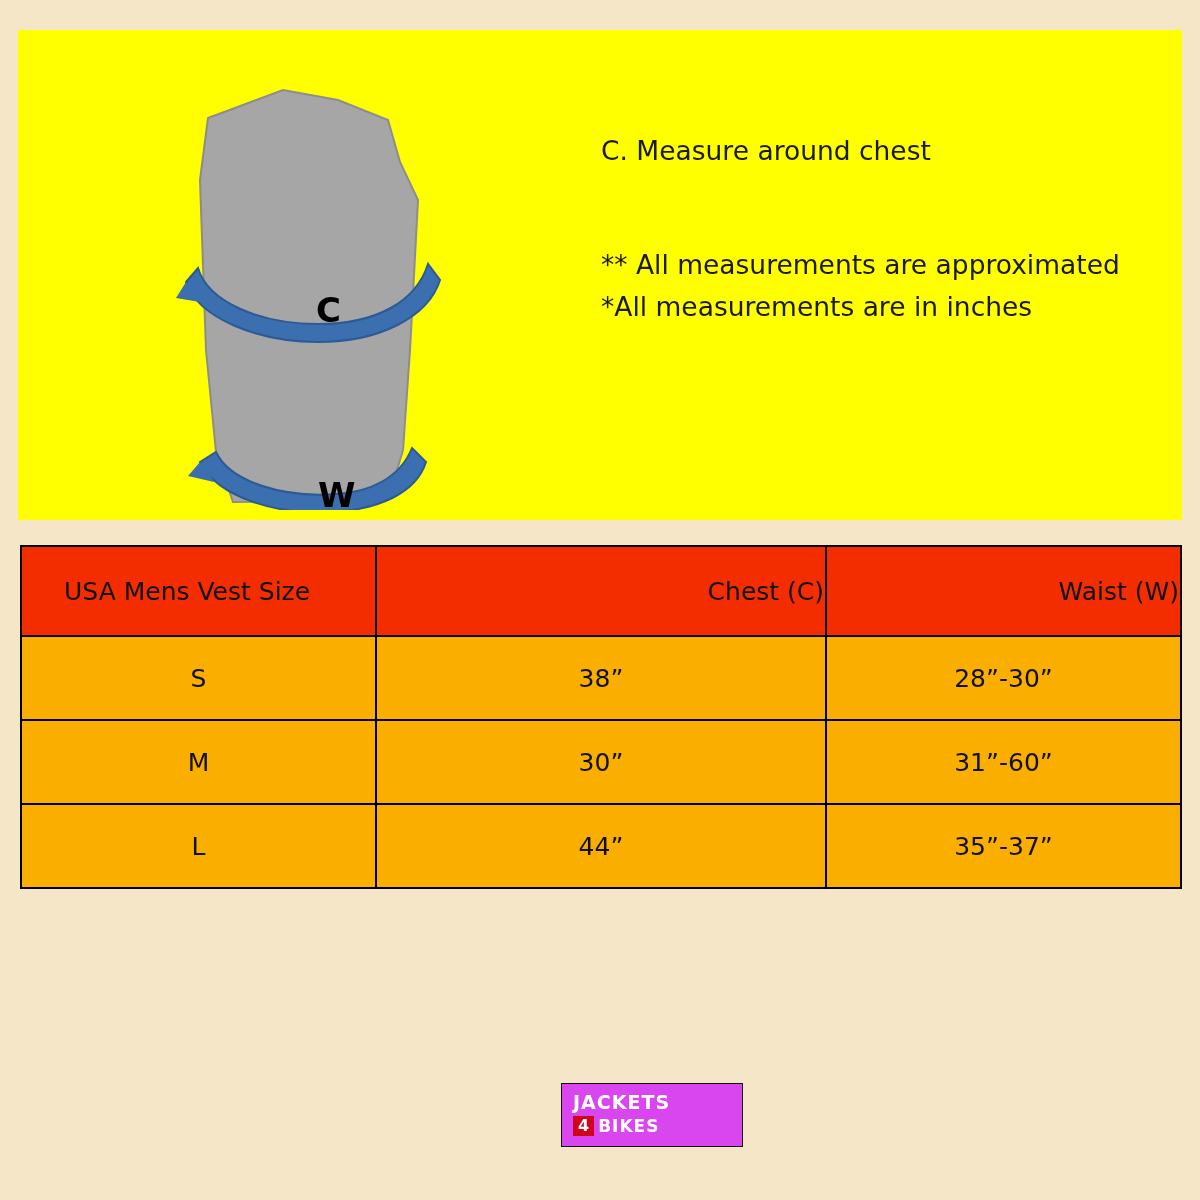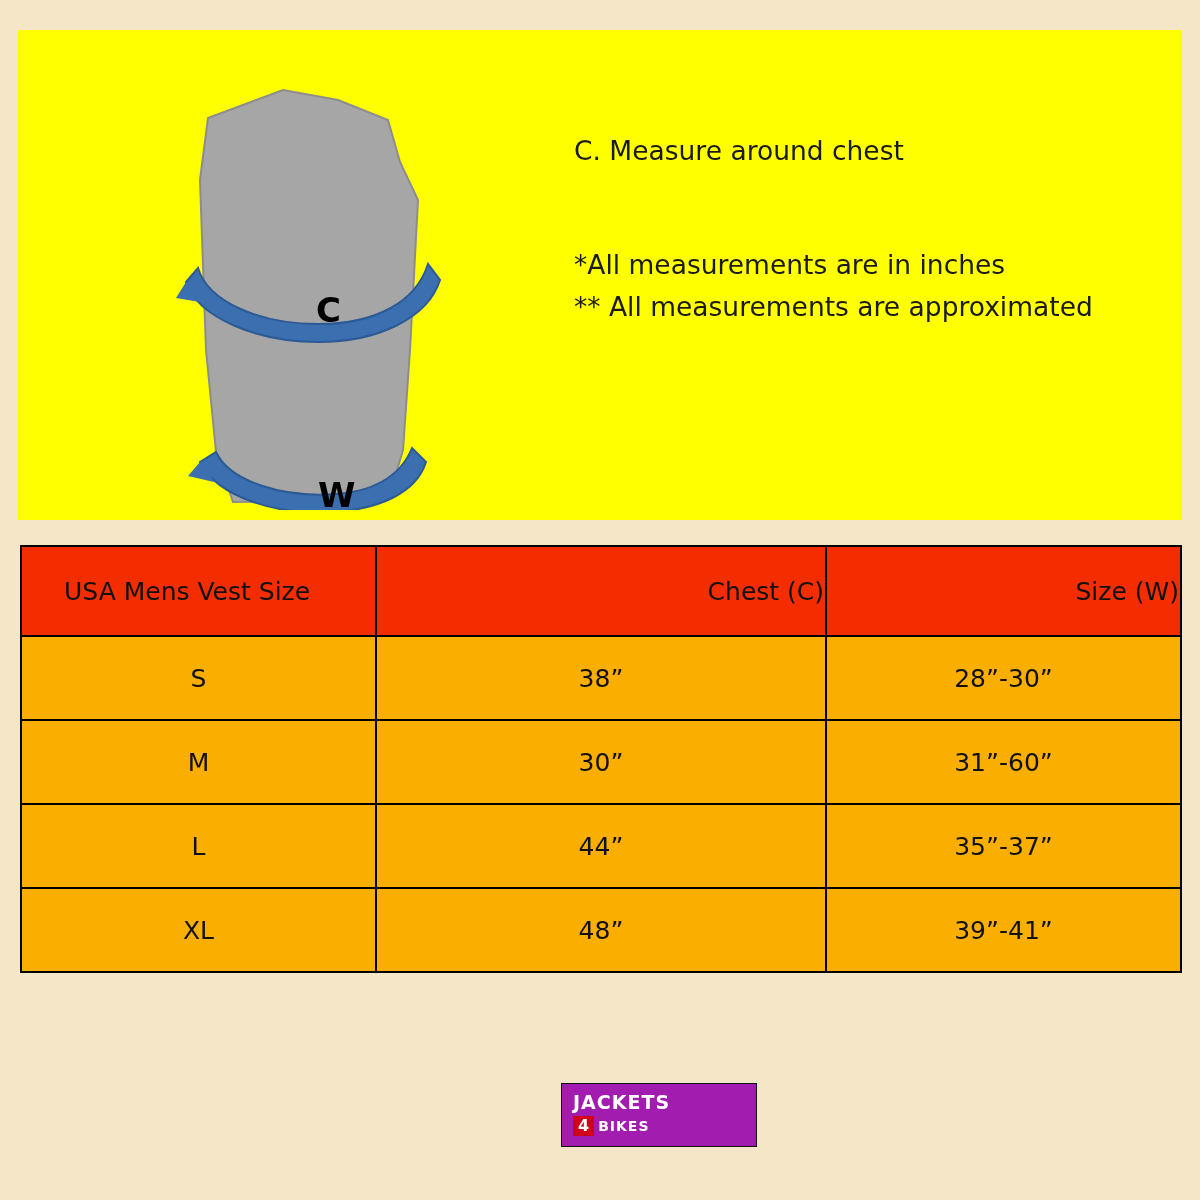--- a/index.html
+++ b/index.html
@@ -63,20 +63,21 @@
     position: absolute;
     left: 556px;
     top: 100px;
     width: 580px;
     color: #1a1a1a;
   }
   .note-line {
     font-size: 26.5px;
     line-height: 42px;
     white-space: nowrap;
+    margin-left: 27px;
   }
   .note-gap { height: 72px; }
 
   
   .size-table {
     position: absolute;
     left: 20px;
     top: 545px;
     width: 1160px;
     border-collapse: collapse;
@@ -108,25 +109,24 @@
   .col-b { width: 450px; }
   .col-c { width: 355px; }
 
   
   .logo {
     position: absolute;
     left: 561px;
     top: 1083px;
     width: 180px;
     height: 62px;
-    background: #a21caf;
+    background: #d946ef;
     border: 1px solid #111;
     color: #ffffff;
     font-family: "DejaVu Sans", sans-serif;
-    padding-left: 14px;
   }
   .logo-top {
     position: absolute;
     left: 11px;
     top: 7px;
     font-size: 19px;
     font-weight: bold;
     letter-spacing: 1px;
   }
   .logo-bottom-row {
@@ -139,21 +139,21 @@
   .logo-four {
     background: #d0021b;
     color: #fff;
     font-size: 16px;
     font-weight: bold;
     padding: 1px 5px;
     margin-right: 4px;
     line-height: 18px;
   }
   .logo-bikes {
-    font-size: 14px;
+    font-size: 17px;
     font-weight: bold;
     letter-spacing: 1px;
   }
 </style>
 </head>
 <body>
 
 <div id="page">
 
   <div class="yellow-panel">
@@ -172,59 +172,54 @@
                  L324,398 C312,428 282,442 248,444 C196,448 142,432 128,402 Z" fill="#3b6fb0" stroke="#2b5a95" stroke-width="2"></path>
         <path d="M112,412 L100,426 L126,432 L118,416 Z" fill="#3b6fb0"></path>
       </svg>
       <span class="label-c">C</span>
       <span class="label-w">W</span>
     </div>
 
     <div class="notes">
       <div class="note-line">C. Measure around chest</div>
       <div class="note-gap"></div>
+      <div class="note-line">** All measurements are approximated</div>
       <div class="note-line">*All measurements are in inches</div>
-      <div class="note-line">** All measurements are approximated</div>
     </div>
 
   </div>
 
   <table class="size-table">
     <colgroup>
       <col class="col-a">
         <col class="col-b">
         <col class="col-c">
     </colgroup>
     <thead>
       <tr>
         <th class="col-first">USA Mens Vest Size</th>
         <th>Chest (C)</th>
-        <th>Size (W)</th>
+        <th>Waist (W)</th>
       </tr>
     </thead>
     <tbody>
       <tr>
         <td>S</td>
         <td>38”</td>
         <td>28”-30”</td>
       </tr>
       <tr>
         <td>M</td>
         <td>30”</td>
         <td>31”-60”</td>
       </tr>
       <tr>
         <td>L</td>
         <td>44”</td>
         <td>35”-37”</td>
-      </tr>
-      <tr>
-        <td>XL</td>
-        <td>48”</td>
-        <td>39”-41”</td>
       </tr>
     </tbody>
   </table>
 
   <div class="logo">
     <div class="logo-top">JACKETS</div>
     <div class="logo-bottom-row">
       <span class="logo-four">4</span>
       <span class="logo-bikes">BIKES</span>
     </div>

